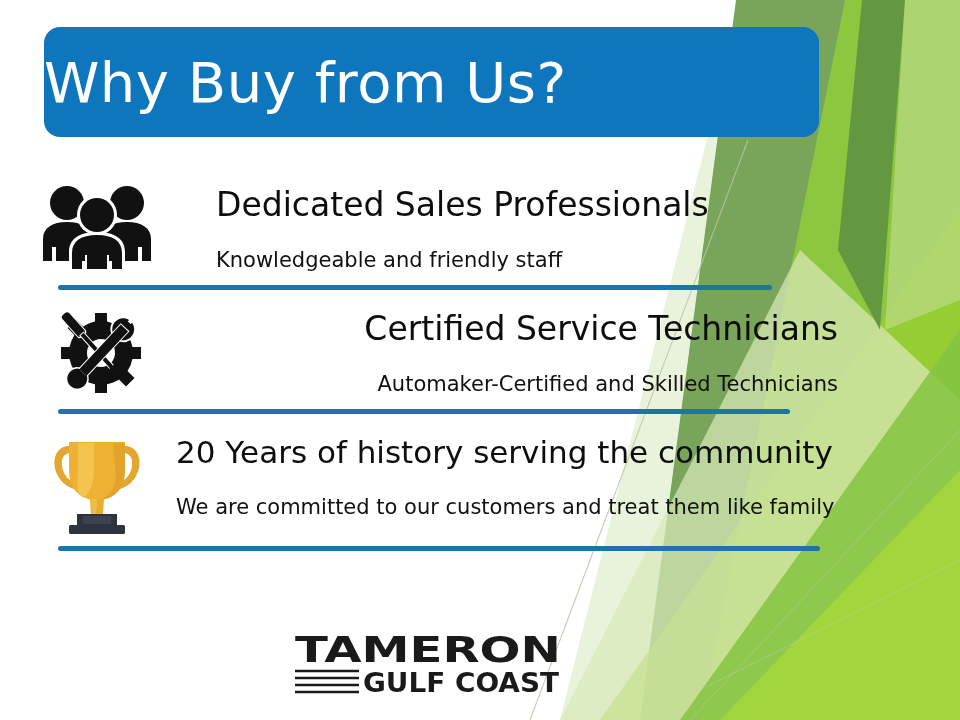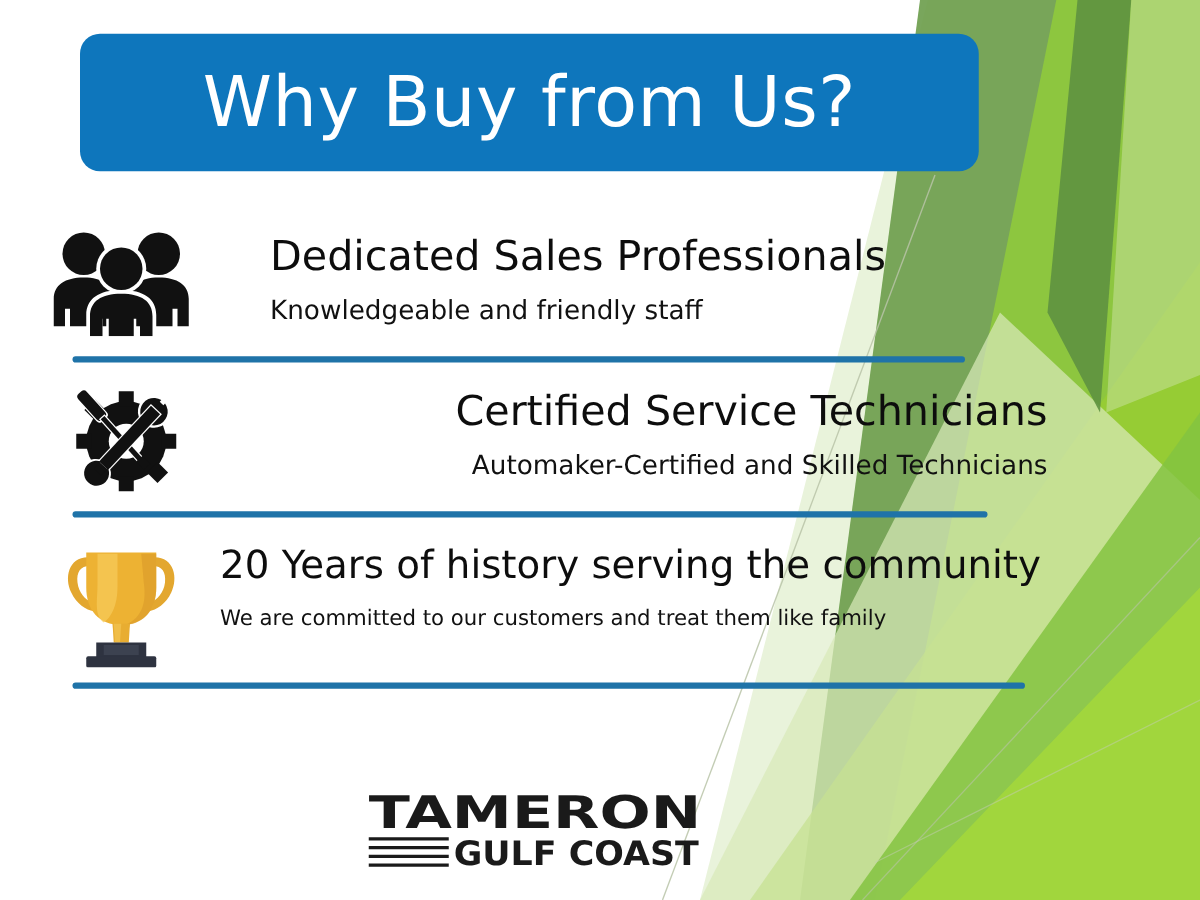--- a/index.html
+++ b/index.html
@@ -23,29 +23,29 @@
     position: absolute;
     inset: 0;
     width: 960px;
     height: 720px;
     pointer-events: none;
   }
 
   
   #title-banner {
     position: absolute;
-    left: 64px;
+    left: 44px;
     top: 27px;
-    width: 719px;
+    width: 775px;
     height: 110px;
     background: #0E76BC;
     border-radius: 16px;
     display: flex;
     align-items: center;
-    justify-content: center;
+    justify-content: flex-start;
   }
   #title-text {
     color: #ffffff;
     font-size: 56px;
     font-weight: 400;
     letter-spacing: 0.5px;
     font-family: "DejaVu Sans", sans-serif;
     white-space: nowrap;
   }
 
@@ -78,27 +78,27 @@
     font-size: 33px;
     line-height: 40px;
     font-weight: 400;
     font-family: "DejaVu Sans", sans-serif;
     white-space: nowrap;
   }
   .feature-sub {
     color: #111111;
     font-size: 21px;
     line-height: 30px;
-    margin-top: 8px;
+    margin-top: 20px;
     font-weight: 400;
     font-family: "DejaVu Sans", sans-serif;
     white-space: nowrap;
   }
   #row-2 .feature-heading { font-size: 31px; }
-  #row-2 .feature-sub { font-size: 17px; }
+  #row-2 .feature-sub { font-size: 21px; }
 
   
   .divider {
     position: absolute;
     left: 58px;
     height: 5px;
     background: #1F73A8;
     border-radius: 3px;
   }
   #divider-0 { top: 285px; width: 714px; }

